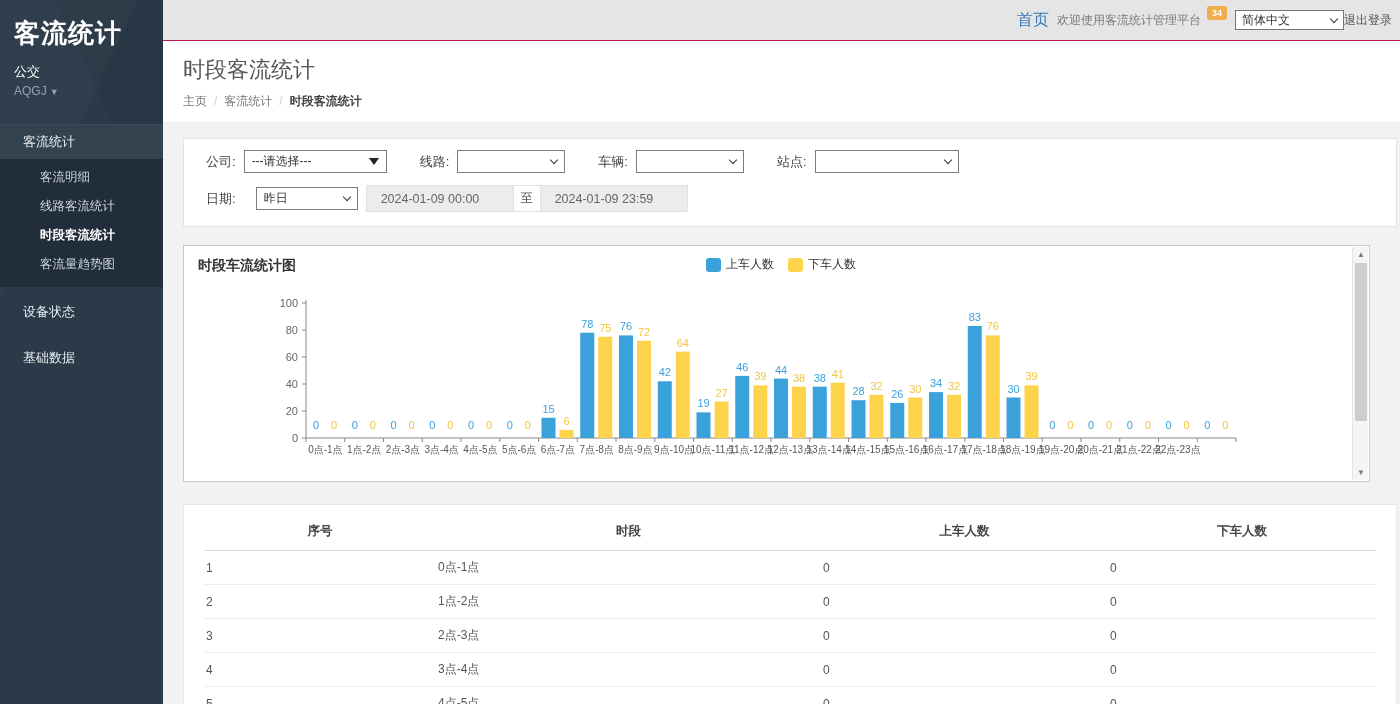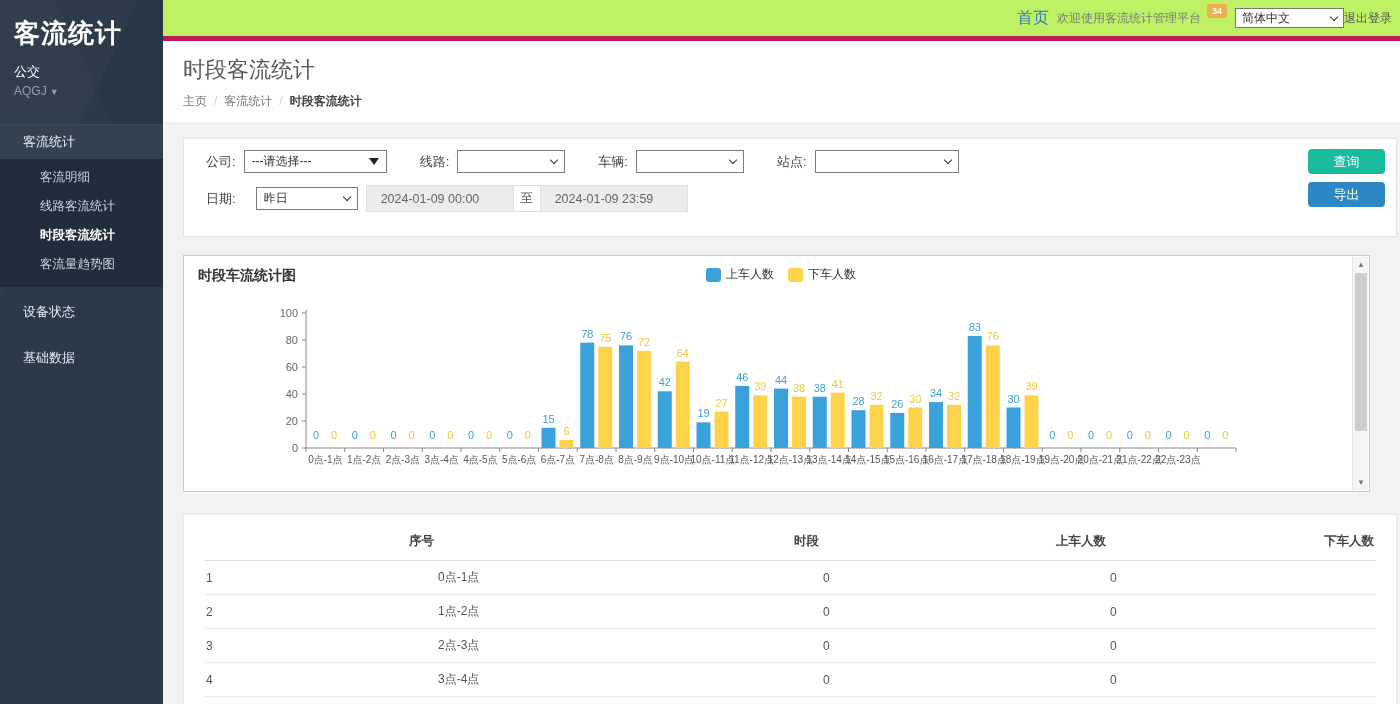--- a/index.html
+++ b/index.html
@@ -18,22 +18,22 @@
   .org-code .caret { font-size:9px; margin-left:3px; color:#93a1ae; }
   .menu { margin-top:12px; }
   .menu-section { font-size:13px; color:#e8edf1; padding:8px 10px 8px 23px; cursor:pointer; }
   .menu-section.expanded { background:#33424f; border-top:1px solid #3a4a58; }
   .submenu { background:#212d3a; padding:4px 0 8px 0; }
   .submenu-item { font-size:12.5px; color:#ccd5dd; padding:6px 6px 6px 40px; cursor:pointer; }
   .submenu-item.active { color:#ffffff; font-weight:bold; }
   .menu-section.plain { margin-top:4px; padding-top:12px; padding-bottom:12px; }
 
   
-  .topbar { position:fixed; left:163px; top:0; right:0; height:41px; background:#bef264;
-    border-bottom:5px solid #be185d; display:flex; align-items:center; justify-content:flex-end;
+  .topbar { position:fixed; left:163px; top:0; right:0; height:41px; background:#e5e5e5;
+    border-bottom:1px solid #be185d; display:flex; align-items:center; justify-content:flex-end;
     padding-right:6px; z-index:4; }
   .home-link { color:#337ab7; font-size:16px; margin-right:8px; cursor:pointer; }
   .welcome-text { color:#7a7a7a; font-size:12px; margin-right:6px; }
   .badge { background:#f0ad4e; color:#fff; font-size:9px; padding:2px 5px; border-radius:3px;
     position:relative; top:-7px; margin-right:8px; font-weight:bold; }
   .lang-select { width:109px; height:20px; font-size:12px; color:#333; border:1px solid #767676;
     background:#fff; display:flex; align-items:center; justify-content:space-between;
     padding:0 6px; cursor:pointer; }
   .chev { width:6px; height:6px; border-right:1.5px solid #333; border-bottom:1.5px solid #333;
     transform:rotate(45deg); margin-top:-3px; flex:none; }
@@ -89,21 +89,21 @@
   .vs-arrow { position:absolute; left:0; width:16px; height:15px; color:#7a7a7a; font-size:8px;
     display:flex; align-items:center; justify-content:center; cursor:pointer; }
   .vs-up { top:0; } .vs-down { bottom:0; }
   .vs-thumb { position:absolute; left:2px; width:12px; top:16px; height:158px; background:#cdcdcd;
     border-radius:1px; cursor:grab; }
 
   
   .table-card { margin-top:22px; background:#fff; border:1px solid #e8e8e8; width:1214px;
     padding:6px 20px 10px 20px; min-height:230px; }
   table.data { width:100%; border-collapse:collapse; table-layout:fixed; }
-  table.data th { text-align:right; font-size:12.5px; color:#444; font-weight:bold;
+  table.data th { text-align:center; font-size:12.5px; color:#444; font-weight:bold;
     padding:12px 2px 10px 2px; border-bottom:1px solid #ddd; }
   table.data td { font-size:12px; color:#555; padding:8px 2px; border-bottom:1px solid #ececec; }
   .col-no { width:232px; } .col-period { width:385px; } .col-on { width:287px; } .col-off { width:auto; }
 </style>
 </head>
 <body>
 
 <div class="sidebar">
   <div class="brand-area">
     <div class="brand-title">客流统计</div>
@@ -171,24 +171,20 @@
         <span class="f-label">日期:</span>
         <div class="sel w-preset">
           <span>昨日</span>
           <span class="chev"></span>
         </div>
         <div class="date-group">
           <div class="date-box">2024-01-09 00:00</div>
           <div class="date-mid">至</div>
           <div class="date-box">2024-01-09 23:59</div>
         </div>
-      </div>
-      <div class="actions">
-        <button class="btn btn-query">查询</button>
-        <button class="btn btn-export">导出</button>
       </div>
     </div>
 
     <div class="chart-card">
       <div class="chart-title">时段车流统计图</div>
       <div class="chart-legend" id="chart-legend">
           <span class="legend-item">
             <span class="legend-swatch" style="background: rgb(59, 161, 219);"></span>
             <span>上车人数</span>
           </span>

